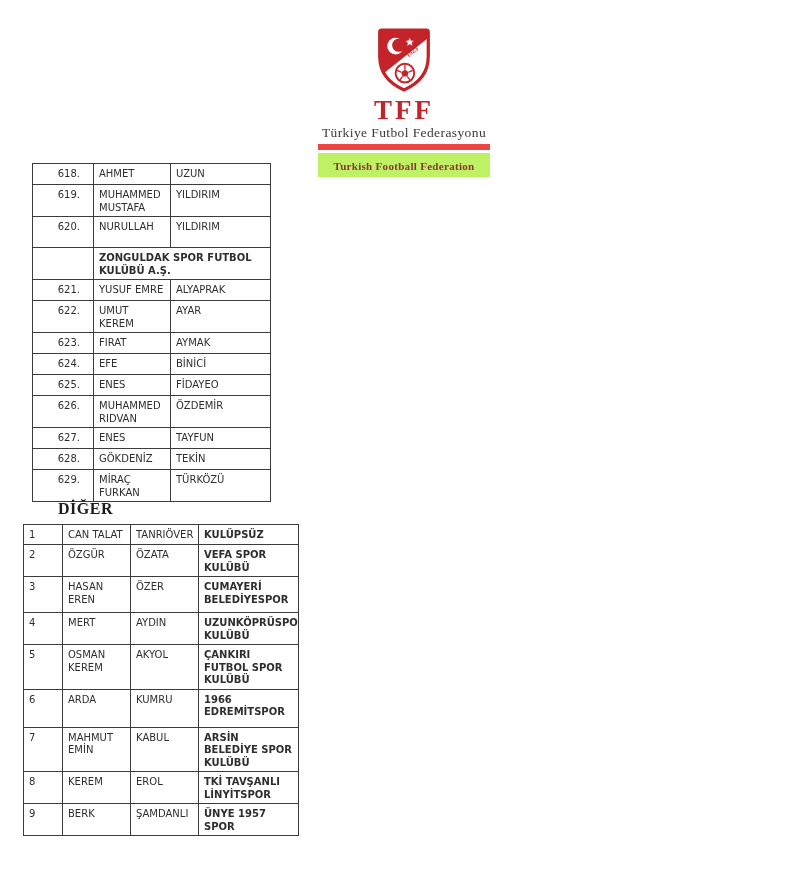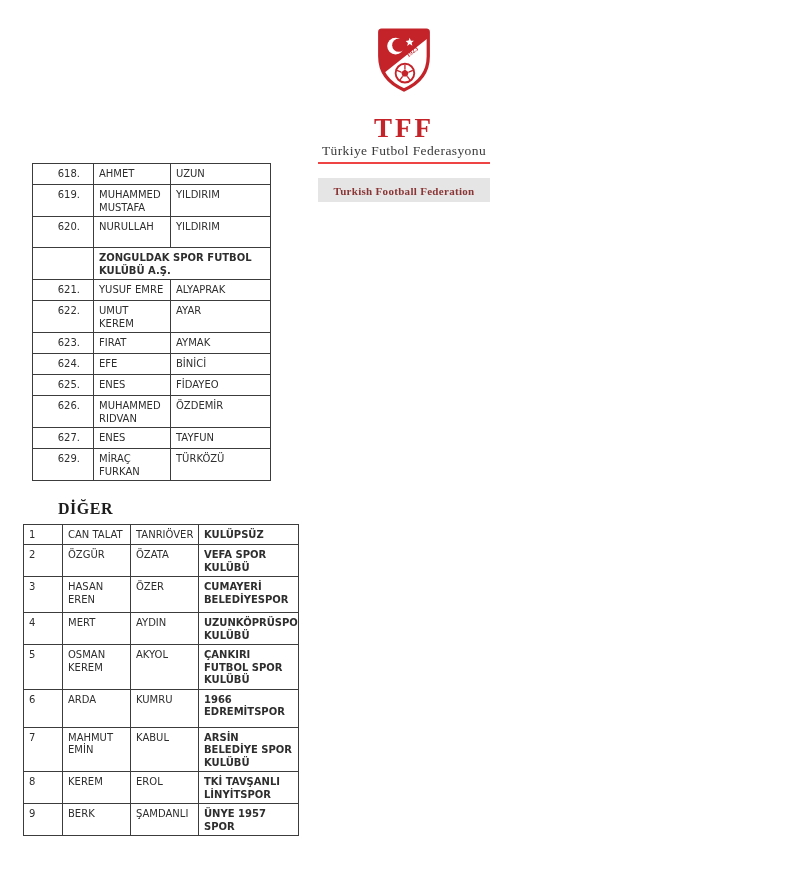--- a/index.html
+++ b/index.html
@@ -3,25 +3,25 @@
 <meta charset="utf-8">
 <style>
   html,body{margin:0;padding:0;background:#fff;}
   .page{position:relative;width:800px;height:880px;background:#ffffff;overflow:hidden;
         font-family:"DejaVu Sans",sans-serif;color:#2e2e2e;}
 
   
   .logo-block{position:absolute;left:318px;top:28px;width:172px;text-align:center;}
   .crest{display:block;margin:0 auto;}
   .tff-word{font-family:"Liberation Serif",serif;font-weight:bold;font-size:27px;
-            letter-spacing:3px;color:#c4232a;margin-top:21px;line-height:26px;}
+            letter-spacing:3px;color:#c4232a;margin-top:3px;line-height:26px;}
   .title-tr{font-family:"Liberation Serif",serif;font-size:13.5px;color:#3a3a3a;
             letter-spacing:.4px;margin-top:2px;padding-bottom:4px;
-            border-bottom:2px solid #ef4444;line-height:15px;}
-  .title-en-bar{margin-top:14px;background:#e5e5e5;padding:2px 0 3px;}
+            border-bottom:6px solid #ef4444;line-height:15px;}
+  .title-en-bar{margin-top:3px;background:#bef264;padding:2px 0 3px;}
   .title-en{font-family:"Liberation Serif",serif;font-weight:bold;font-size:11px;
             color:#8a3535;letter-spacing:.3px;}
 
   
   table{border-collapse:collapse;table-layout:fixed;}
   td{border:1px solid #3c3c3c;vertical-align:top;font-size:10px;line-height:12.5px;
      padding:4px 4px 2px 5px;overflow:hidden;}
   .bold{font-weight:bold;}
 
   #table1{position:absolute;left:32px;top:163px;width:238px;}
@@ -144,20 +144,25 @@
           <td class="num">626.</td>
           <td>MUHAMMED RIDVAN</td>
           <td>ÖZDEMİR</td>
         </tr>
         <tr>
           <td class="num">627.</td>
           <td>ENES</td>
           <td>TAYFUN</td>
         </tr>
         <tr>
+          <td class="num">628.</td>
+          <td>GÖKDENİZ</td>
+          <td>TEKİN</td>
+        </tr>
+        <tr>
           <td class="num">629.</td>
           <td>MİRAÇ FURKAN</td>
           <td>TÜRKÖZÜ</td>
         </tr>
       </tbody>
   </table>
 
   <h2 class="section-heading">DİĞER</h2>
 
   <table id="table2">

